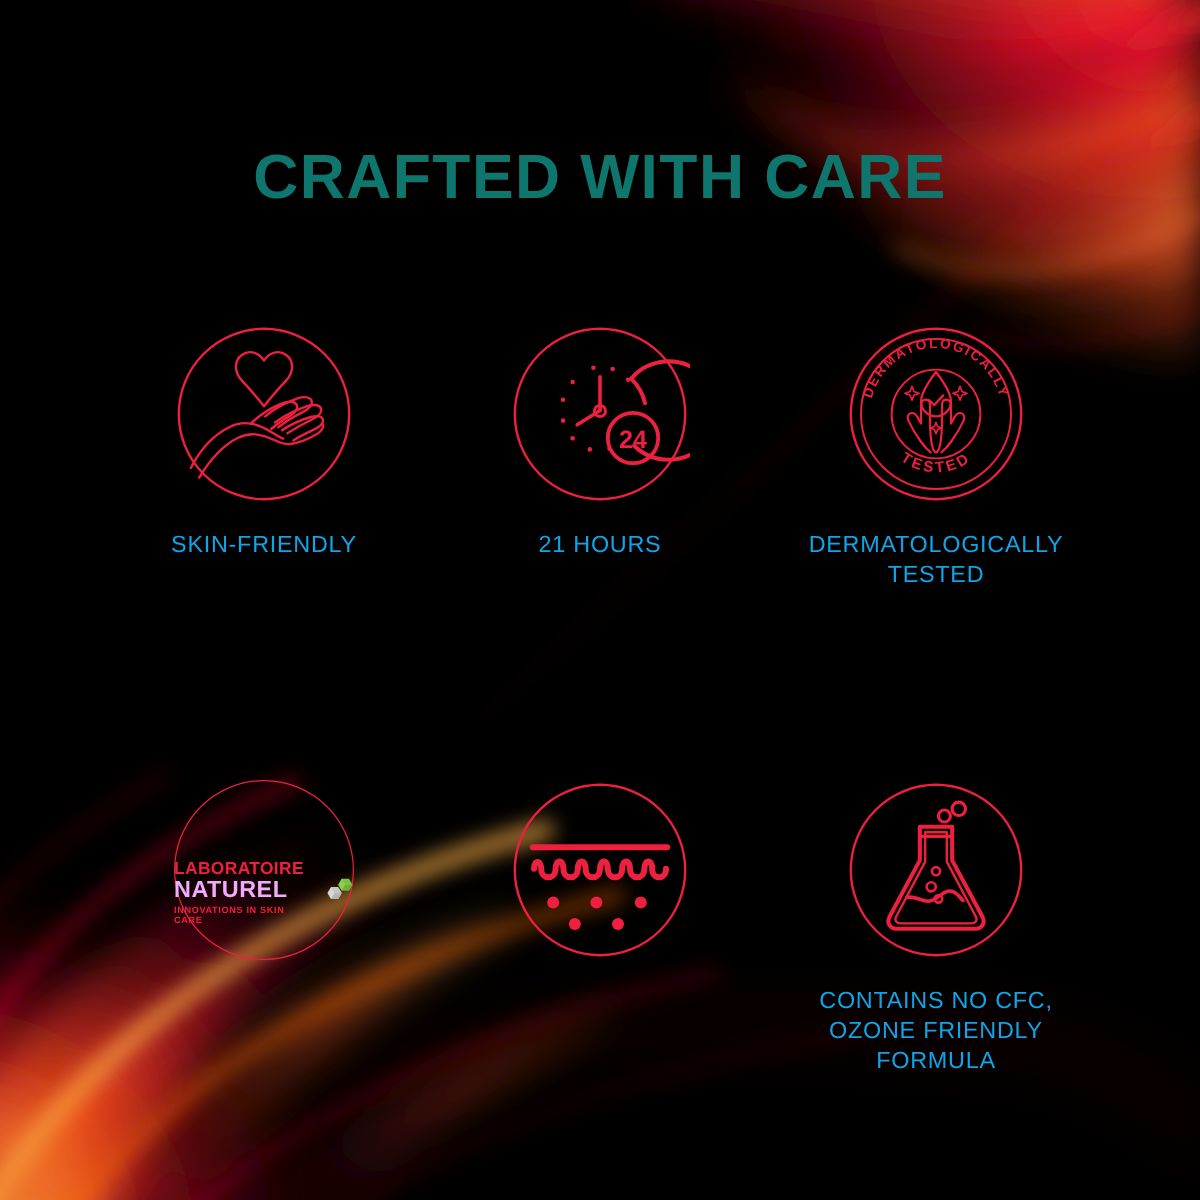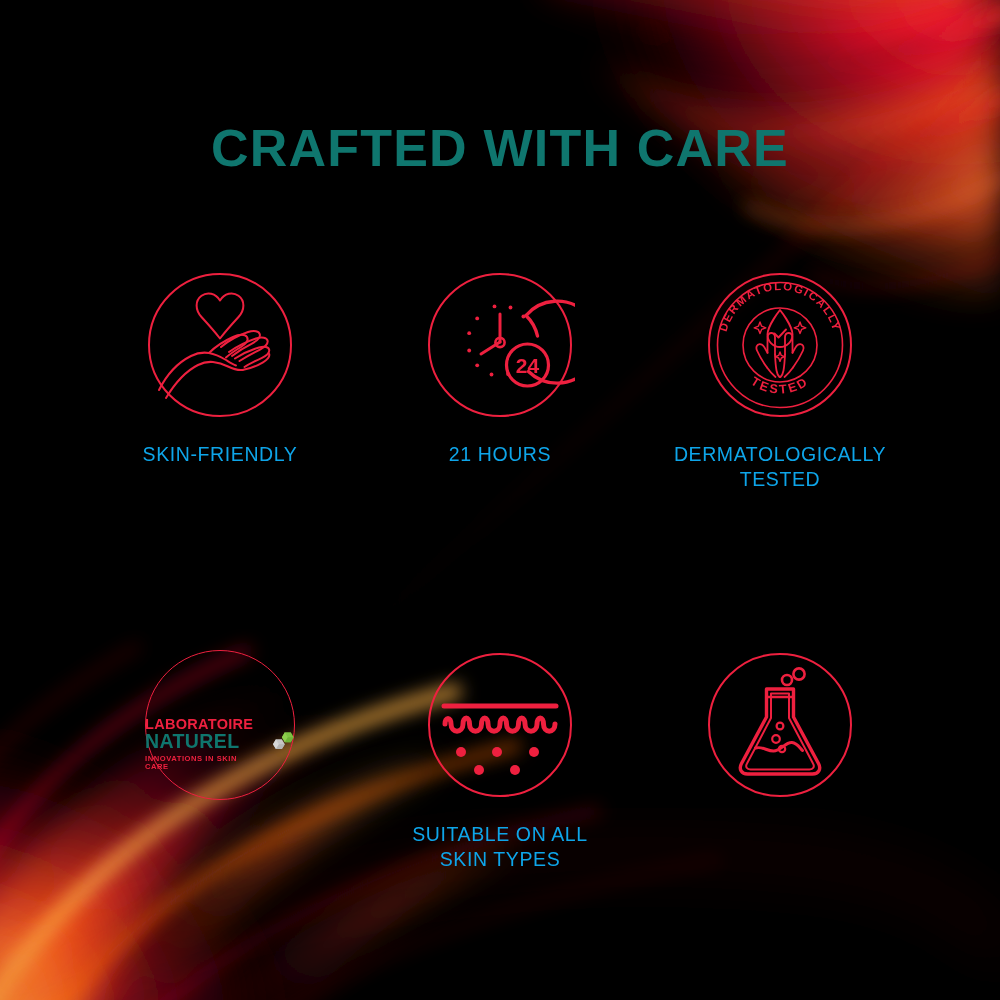--- a/index.html
+++ b/index.html
@@ -123,21 +123,21 @@
   }
   .logo-line1 {
     color: #ee203f;
     font-size: 14.5px;
     font-weight: 700;
     letter-spacing: 0.3px;
     line-height: 1;
     font-family: "Liberation Sans", sans-serif;
   }
   .logo-line2 {
-    color: #0f766e;
+    color: #f0abfc;
     font-size: 19.5px;
     font-weight: 700;
     letter-spacing: 0.4px;
     line-height: 1.05;
     font-family: "Liberation Sans", sans-serif;
   }
   .logo-line3 {
     color: #ee203f;
     font-size: 7.6px;
     font-weight: 700;
@@ -440,22 +440,20 @@
 
             <g fill="#ee203f">
               <circle cx="36" cy="102" r="5"></circle>
               <circle cx="72" cy="102" r="5"></circle>
               <circle cx="109" cy="102" r="5"></circle>
               <circle cx="54" cy="120" r="5"></circle>
               <circle cx="90" cy="120" r="5"></circle>
             </g>
           </svg>
         </div>
-        <div class="feature-label">SUITABLE ON ALL
-SKIN TYPES</div>
       </div>
 
       <div class="feature">
         <div class="icon-wrap">
           <svg viewBox="0 0 150 150" xmlns="http://www.w3.org/2000/svg">
             <g fill="none" stroke="#ee203f" stroke-width="2" stroke-linecap="round" stroke-linejoin="round">
               <circle cx="75" cy="75" r="71"></circle>
 
               <path d="M 61.5 39
                        L 88.5 39
@@ -486,17 +484,19 @@
 
               <circle cx="75" cy="76" r="3.4" stroke-width="2.2"></circle>
               <circle cx="71" cy="89" r="3.8" stroke-width="2.2"></circle>
               <circle cx="77" cy="99" r="3.2" stroke-width="2.2"></circle>
 
               <circle cx="82" cy="30" r="5" stroke-width="2.6"></circle>
               <circle cx="94" cy="24" r="5.6" stroke-width="2.6"></circle>
             </g>
           </svg>
         </div>
+        <div class="feature-label">CONTAINS NO CFC,
+OZONE FRIENDLY FORMULA</div>
       </div>
 
     </div>
   </div>
 </div>
 
 </body></html>

